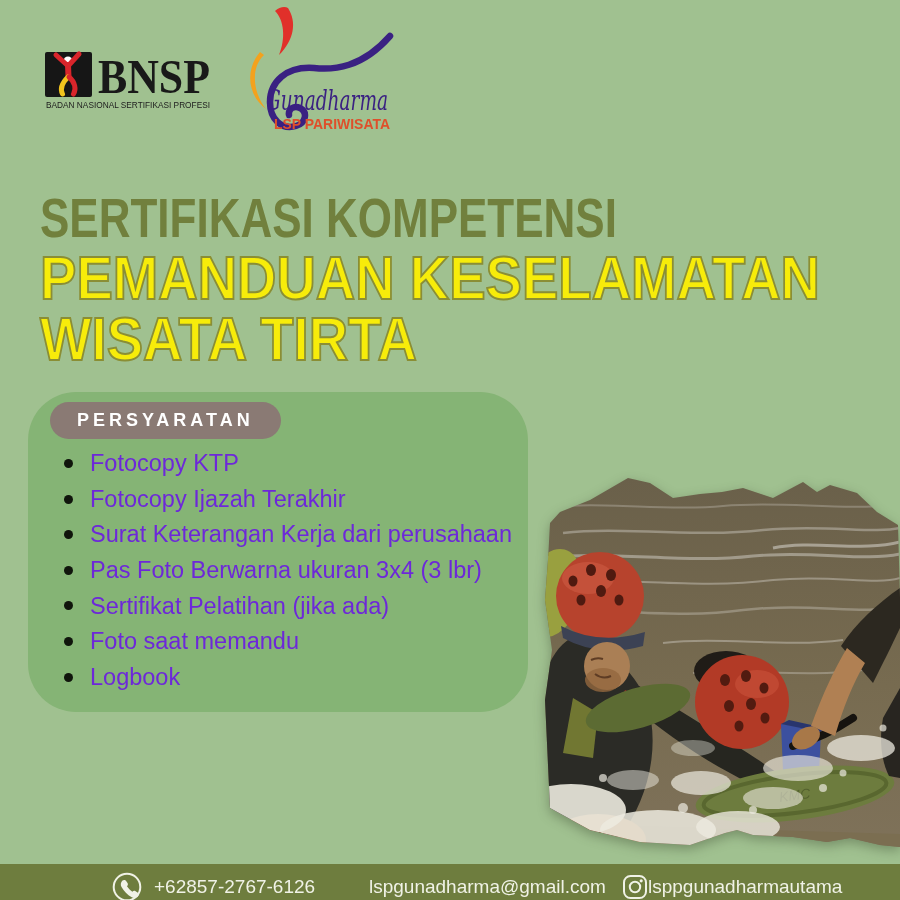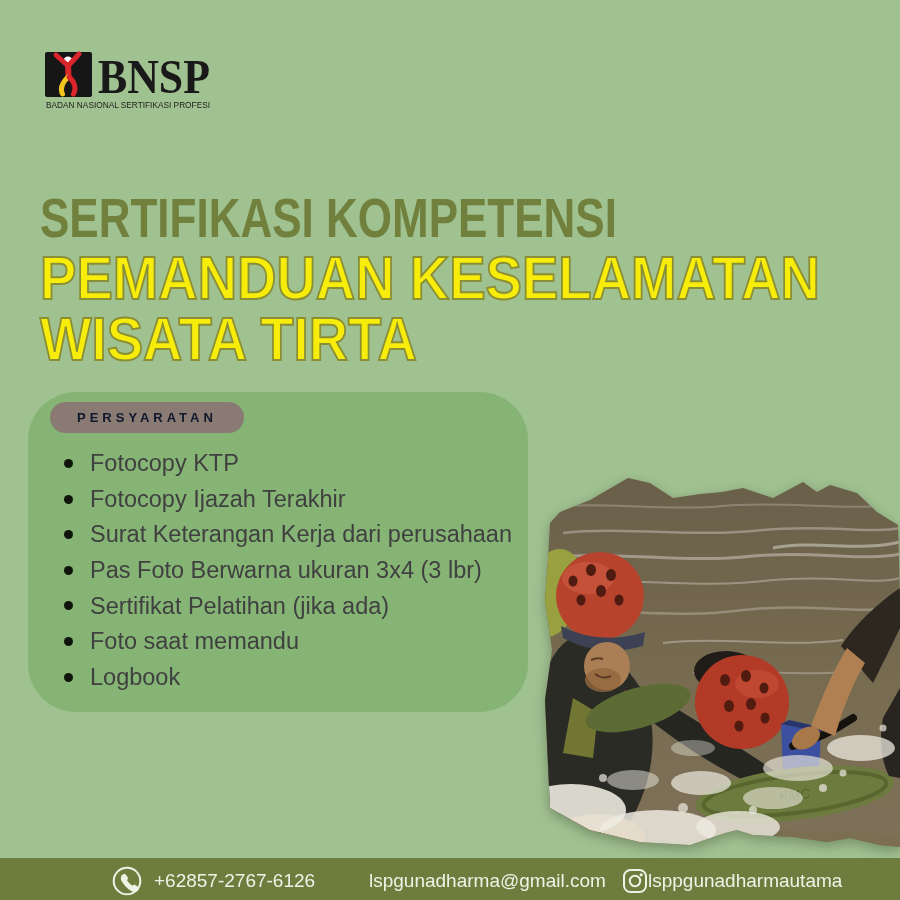--- a/index.html
+++ b/index.html
@@ -13,33 +13,33 @@
 
   
   .title-line { position:absolute; left:40px; white-space:nowrap; font-weight:bold; transform-origin:left top; }
   .title-olive { top:186px; font-size:55px; color:#71803d; transform:scaleX(.80); letter-spacing:0; }
   .title-yellow { color:#f7ec0a; -webkit-text-stroke:2px #8a8e35; transform:scaleX(.88); font-size:62px; }
   .title-y1 { top:242px; }
   .title-y2 { top:303px; }
 
   
   .req-panel { position:absolute; left:28px; top:392px; width:500px; height:320px; background:#85b475; border-radius:48px; }
-  .req-badge { position:absolute; left:50px; top:402px; background:#8a7a74; color:#0f172a; border-radius:20px; padding:8px 27px; font-size:13px; font-weight:bold; letter-spacing:4px; }
+  .req-badge { position:absolute; left:50px; top:402px; background:#8a7a74; color:#ffffff; border-radius:20px; padding:8px 27px; font-size:18px; font-weight:bold; letter-spacing:4px; }
   .req-list { position:absolute; left:58px; top:446px; list-style:none; }
-  .req-list li { position:relative; height:35.6px; display:flex; align-items:center; padding-left:32px; font-size:23.5px; font-weight:500; color:#404040; white-space:nowrap; }
+  .req-list li { position:relative; height:35.6px; display:flex; align-items:center; padding-left:32px; font-size:23.5px; font-weight:500; color:#6d28d9; white-space:nowrap; }
   .req-list li::before { content:""; position:absolute; left:6px; top:13px; width:9px; height:9px; border-radius:50%; background:#10150c; }
 
   
   .photo-shadow { position:absolute; left:543px; top:478px; width:357px; height:377px; filter:drop-shadow(0 4px 6px rgba(40,50,30,.35)); }
   .photo-torn { width:357px; height:377px;
     clip-path:polygon(7px 45px,17px 34px,47px 22px,85px 0px,107px 5px,130px 20px,157px 16px,179px 14px,200px 10px,230px 20px,260px 4px,274px 14px,287px 7px,314px 15px,334px 34px,355px 47px,357px 120px,357px 369px,337px 367px,307px 360px,284px 364px,250px 359px,210px 357px,194px 352px,182px 355px,147px 367px,97px 364px,47px 352px,7px 330px,2px 222px,9px 172px,2px 122px,5px 82px);
   }
 
   
-  .footer { position:absolute; left:0; bottom:0; width:900px; height:42px; background:#6e7d3e; color:#f0f2e6; }
+  .footer { position:absolute; left:0; bottom:0; width:900px; height:36px; background:#6e7d3e; color:#f0f2e6; }
   .footer-item { position:absolute; top:0; height:46px; display:flex; align-items:center; gap:12px; font-size:19px; font-weight:500; white-space:nowrap; }
   .footer-phone { left:112px; }
   .footer-email { left:369px; }
   .footer-insta { left:622px; gap:0; }
 </style>
 </head>
 <body>
 
 <div class="poster">
 
@@ -50,20 +50,29 @@
       <path d="M11,5 L22,15" stroke="#d9252b" stroke-width="5" stroke-linecap="round"></path>
       <path d="M34,4 L24,15" stroke="#d9252b" stroke-width="5" stroke-linecap="round"></path>
       <path d="M23,15 L23.5,27" stroke="#d9252b" stroke-width="6" stroke-linecap="round"></path>
       <path d="M23,27 C17,33 15,39 17.5,44" stroke="#f2c41d" stroke-width="5" fill="none" stroke-linecap="round"></path>
       <path d="M24,27 C30,32 31.5,39 28.5,44" stroke="#d9252b" stroke-width="5" fill="none" stroke-linecap="round"></path>
       <text x="53" y="43" font-family="Liberation Serif, serif" font-size="48" font-weight="600" fill="#191919" textLength="112" lengthAdjust="spacingAndGlyphs">BNSP</text>
       <text x="1" y="58" font-family="Liberation Sans, sans-serif" font-size="9.6" fill="#1d1d1d" textLength="164" lengthAdjust="spacingAndGlyphs">BADAN NASIONAL SERTIFIKASI PROFESI</text>
     </svg>
   </div>
 
+  <div class="guna-logo">
+    <svg width="172" height="132" viewBox="0 0 172 132">
+      <path d="M66,2 C75,16 72,34 57,49 C64,32 62,14 53,5 C57,1 63,0 66,2 Z" fill="#e1302a"></path>
+      <path d="M38,46 C24,62 24,88 44,103 C30,85 29,61 42,49 Z" fill="#f3a21d"></path>
+      <path d="M168,30 C140,62 112,64 92,62 C64,60 48,76 48,96 C48,114 60,124 74,120 C84,117 86,106 78,102 C72,99 66,103 67,109" stroke="#3a2182" stroke-width="6.5" fill="none" stroke-linecap="round"></path>
+      <text x="44" y="104" font-family="DejaVu Serif, serif" font-style="italic" font-size="27" fill="#3a2182" textLength="122" lengthAdjust="spacingAndGlyphs">Gunadharma</text>
+      <text x="52" y="123" font-family="Liberation Sans, sans-serif" font-weight="bold" font-size="14.5" fill="#df4f2a" textLength="116" lengthAdjust="spacingAndGlyphs">LSP PARIWISATA</text>
+    </svg>
+  </div>
 
   <div class="title-line title-olive">SERTIFIKASI KOMPETENSI</div>
   <div class="title-line title-yellow title-y1">PEMANDUAN KESELAMATAN</div>
   <div class="title-line title-yellow title-y2">WISATA TIRTA</div>
 
   <div class="req-panel"></div>
   <div class="req-badge">PERSYARATAN</div>
   <ul class="req-list">
     <li>Fotocopy KTP</li>
     <li>Fotocopy Ijazah Terakhir</li>

